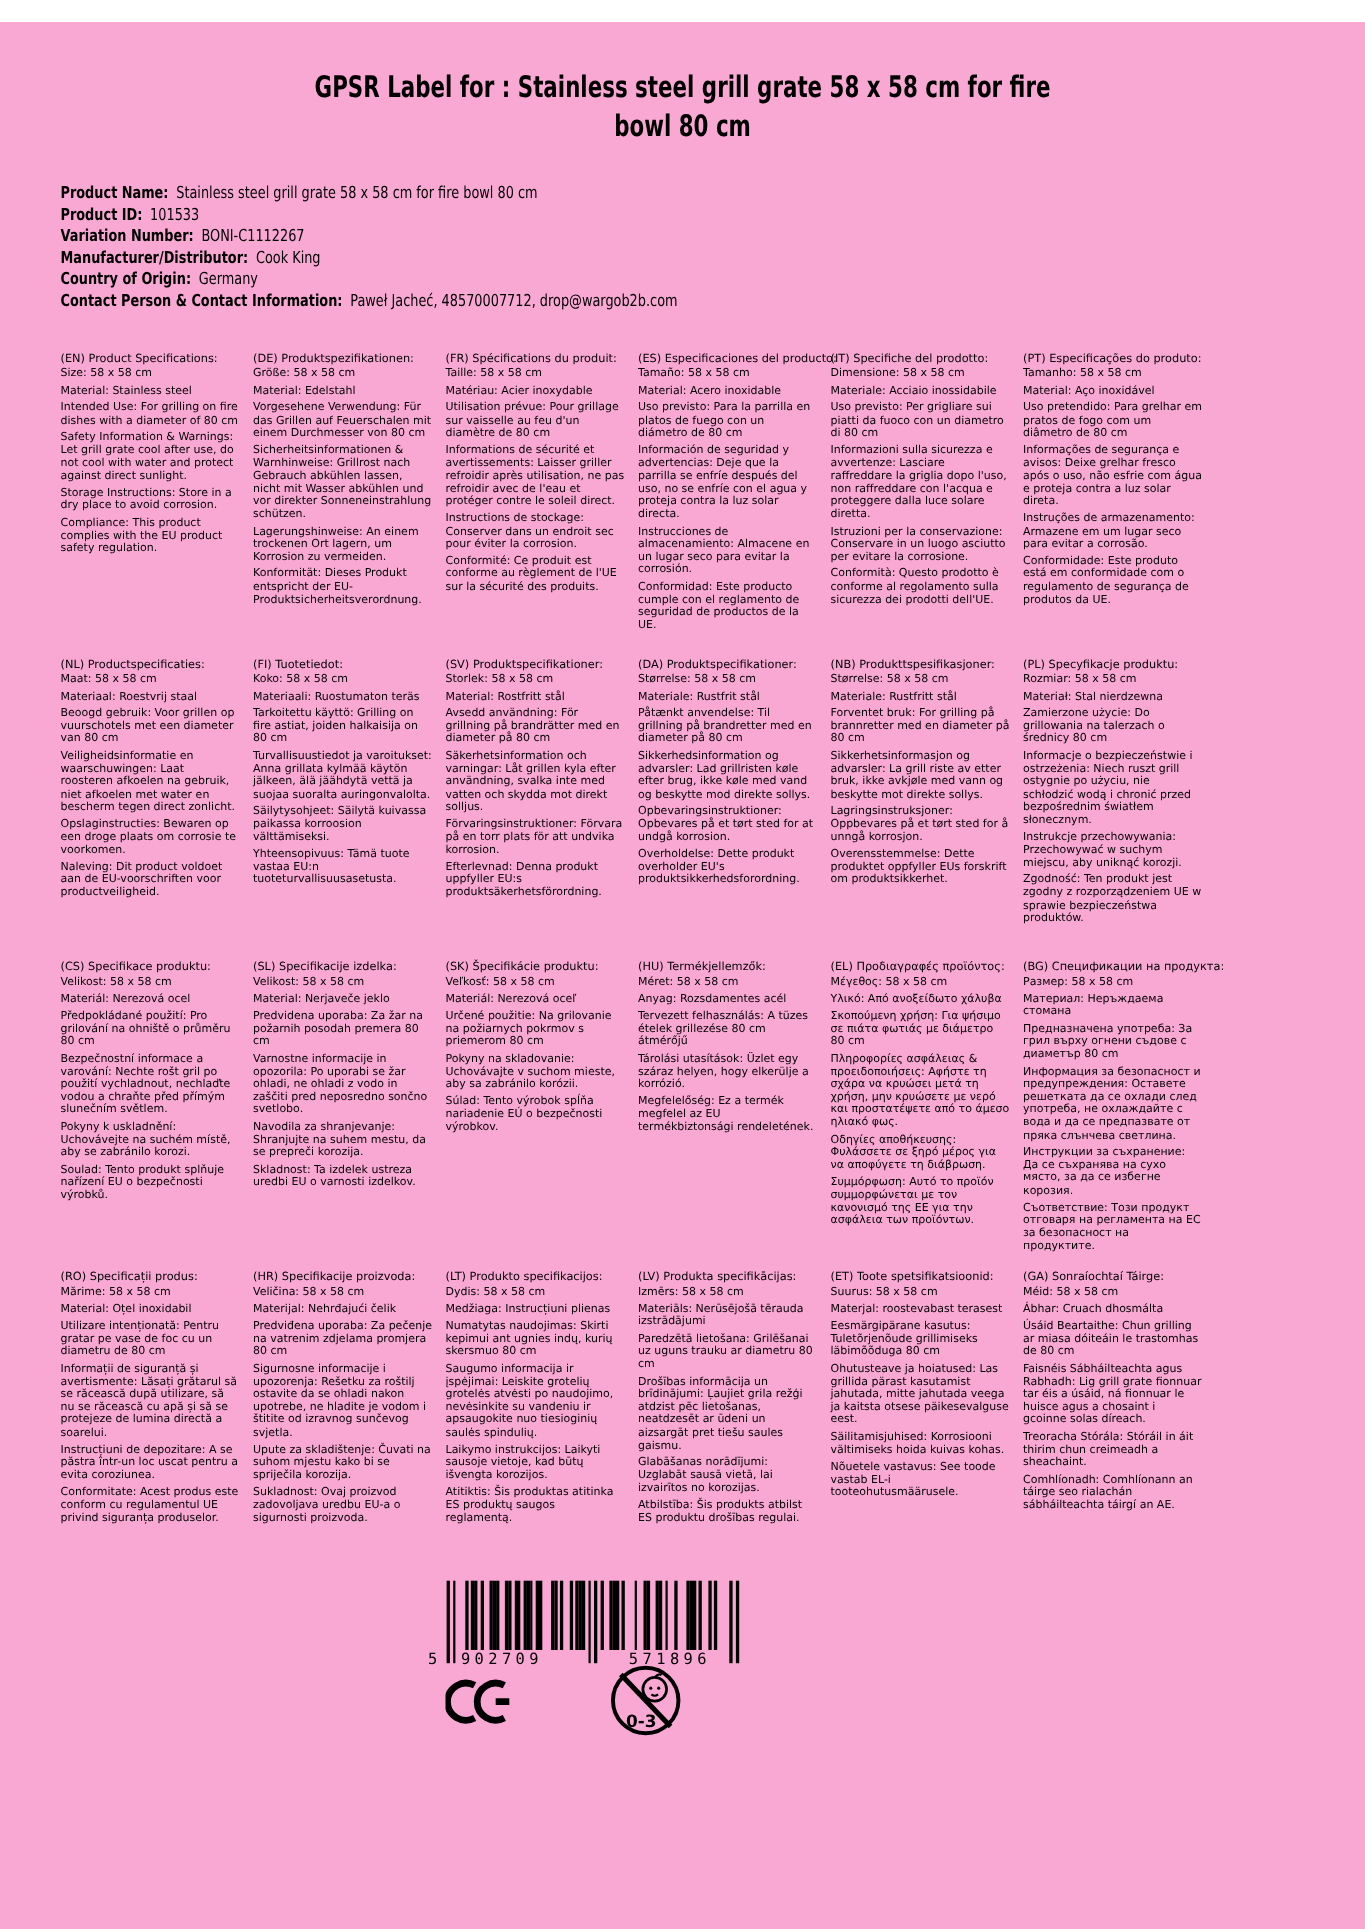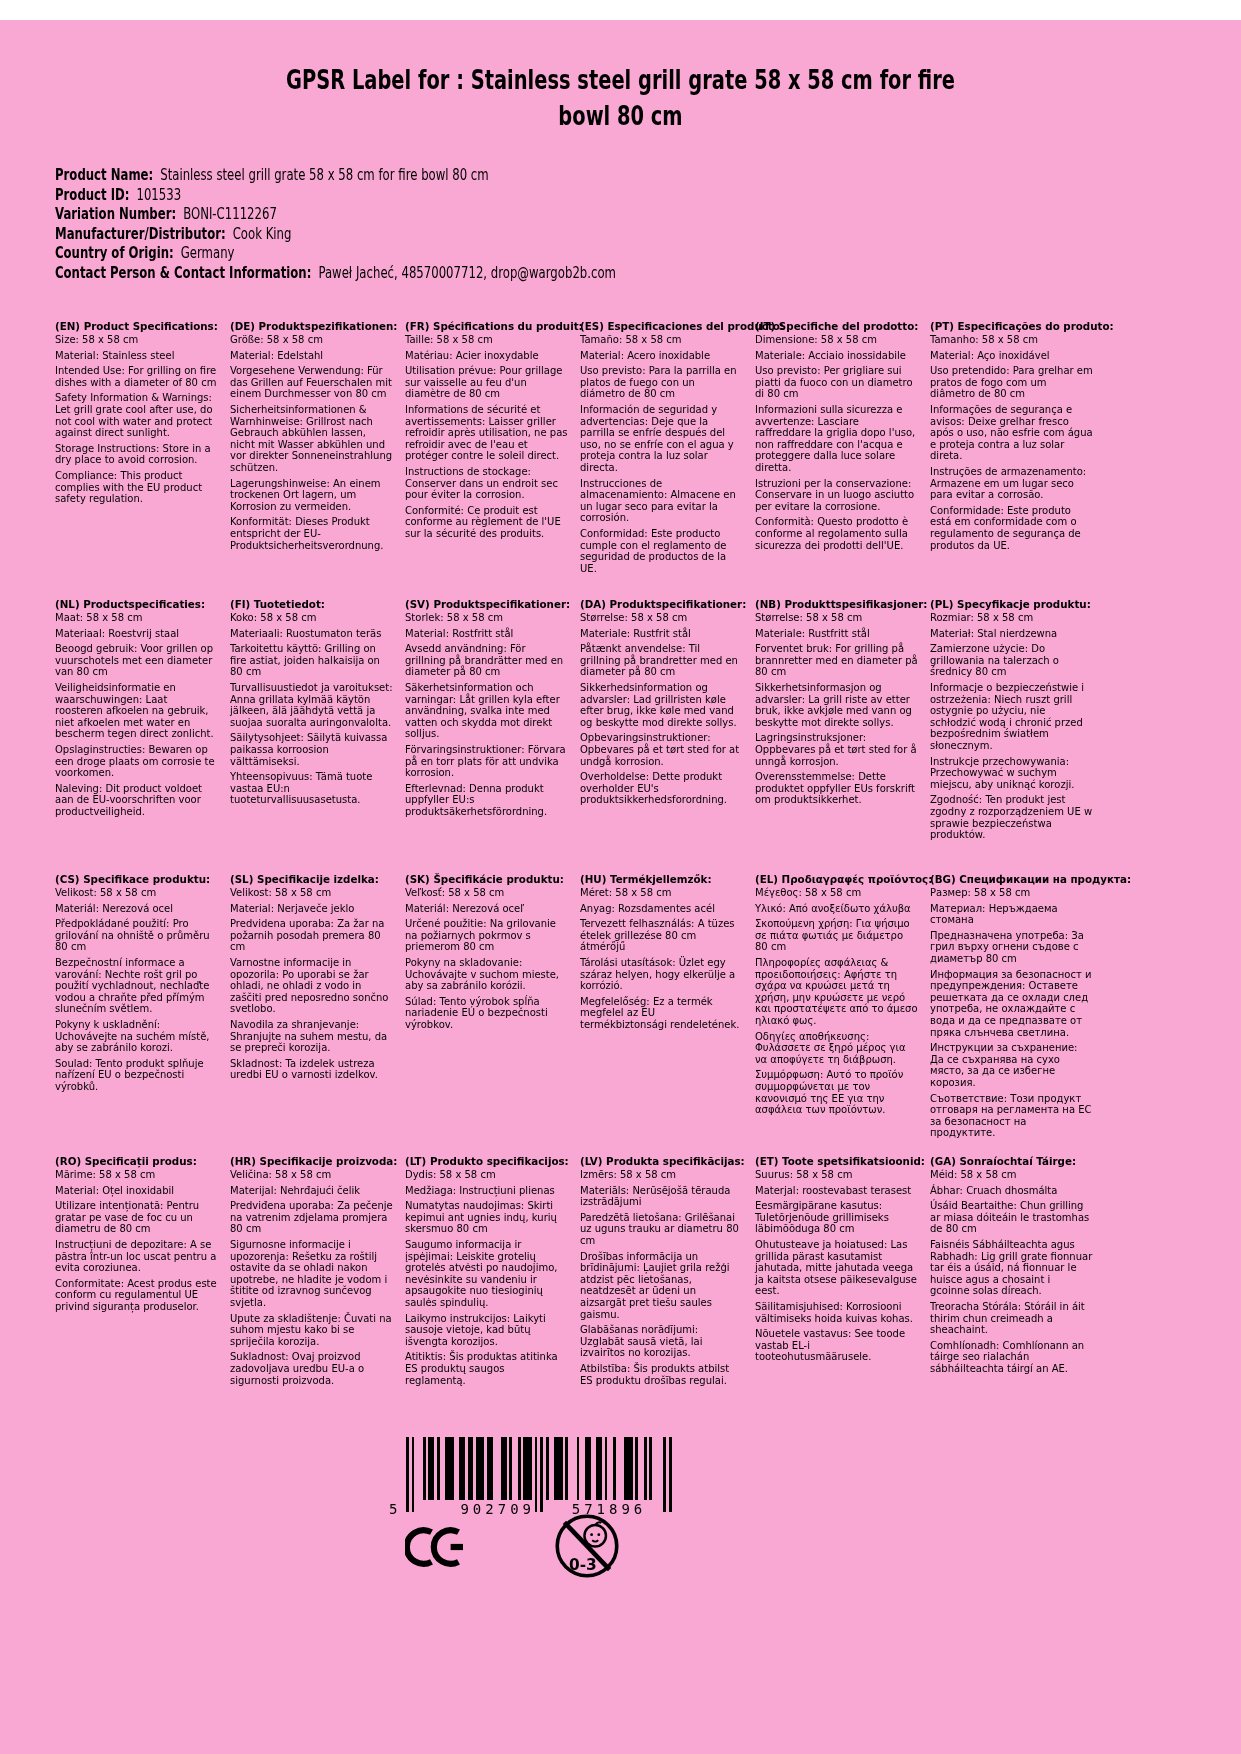--- a/index.html
+++ b/index.html
@@ -13,32 +13,32 @@
   .title-line { display: block; }
 
   .info { position: absolute; left: 55px; top: 146px; transform: scaleX(0.78); transform-origin: 0 0; white-space: nowrap; }
   .info-line { font-size: 15px; line-height: 19.5px; }
   .info-label { font-weight: bold; margin-right: 9px; }
 
   .lang-grid { position: absolute; left: 55px; top: 300px;
                display: grid; grid-template-columns: repeat(6, 175px);
                grid-template-rows: 278px 275px 282px 280px; }
   .lang-block { width: 163px; overflow: visible; }
-  .lang-title { font-size: 10.3px; font-weight: bold; white-space: nowrap; line-height: 12px; margin-bottom: 2px; }
+  .lang-title { font-size: 10.3px; font-weight: normal; white-space: nowrap; line-height: 12px; margin-bottom: 2px; }
   .lang-par { font-size: 10px; line-height: 11.6px; margin: 0 0 4px 0; overflow-wrap: break-word; }
 
   .barcode { position: absolute; left: 391px; top: 1417px; width: 300px; height: 88px; }
   .bc-bars { display: flex; align-items: flex-start; margin-left: 15px; }
   .bc-mod { width: 2.8px; height: 63px; }
   .bc-mod.on { background: #000; }
   .bc-mod.guard { height: 75px; }
   .bc-digits { position: absolute; top: 64px; left: 0; width: 300px; height: 18px; font-family: "DejaVu Sans Mono", monospace; font-size: 14px; }
   .bc-d { position: absolute; top: 0; }
   .bc-d0 { left: -2px; }
-  .bc-d1 { left: 28px; width: 116px; text-align: right; letter-spacing: 4px; }
+  .bc-d1 { left: 28px; width: 116px; text-align: left; letter-spacing: 4px; }
   .bc-d2 { left: 152px; width: 116px; text-align: center; letter-spacing: 4px; padding-left: 16px; }
 
   .ce { position: absolute; left: 405px; top: 1504px; }
   .age { position: absolute; left: 552px; top: 1488px; }
 </style>
 </head>
 <body>
 
 <div class="page">
 
@@ -215,20 +215,21 @@
         <p class="lang-par">Предназначена употреба: За грил върху огнени съдове с диаметър 80 cm</p>
         <p class="lang-par">Информация за безопасност и предупреждения: Оставете решетката да се охлади след употреба, не охлаждайте с вода и да се предпазвате от пряка слънчева светлина.</p>
         <p class="lang-par">Инструкции за съхранение: Да се съхранява на сухо място, за да се избегне корозия.</p>
         <p class="lang-par">Съответствие: Този продукт отговаря на регламента на ЕС за безопасност на продуктите.</p>
       </div>
       <div class="lang-block">
         <div class="lang-title">(RO) Specificații produs:</div>
         <p class="lang-par">Mărime: 58 x 58 cm</p>
         <p class="lang-par">Material: Oțel inoxidabil</p>
         <p class="lang-par">Utilizare intenționată: Pentru gratar pe vase de foc cu un diametru de 80 cm</p>
+        <p class="lang-par">Informații de siguranță și avertismente: Lăsați grătarul să se răcească după utilizare, să nu se răcească cu apă și să se protejeze de lumina directă a soarelui.</p>
         <p class="lang-par">Instrucțiuni de depozitare: A se păstra într-un loc uscat pentru a evita coroziunea.</p>
         <p class="lang-par">Conformitate: Acest produs este conform cu regulamentul UE privind siguranța produselor.</p>
       </div>
       <div class="lang-block">
         <div class="lang-title">(HR) Specifikacije proizvoda:</div>
         <p class="lang-par">Veličina: 58 x 58 cm</p>
         <p class="lang-par">Materijal: Nehrđajući čelik</p>
         <p class="lang-par">Predviđena uporaba: Za pečenje na vatrenim zdjelama promjera 80 cm</p>
         <p class="lang-par">Sigurnosne informacije i upozorenja: Rešetku za roštilj ostavite da se ohladi nakon upotrebe, ne hladite je vodom i štitite od izravnog sunčevog svjetla.</p>
         <p class="lang-par">Upute za skladištenje: Čuvati na suhom mjestu kako bi se spriječila korozija.</p>

